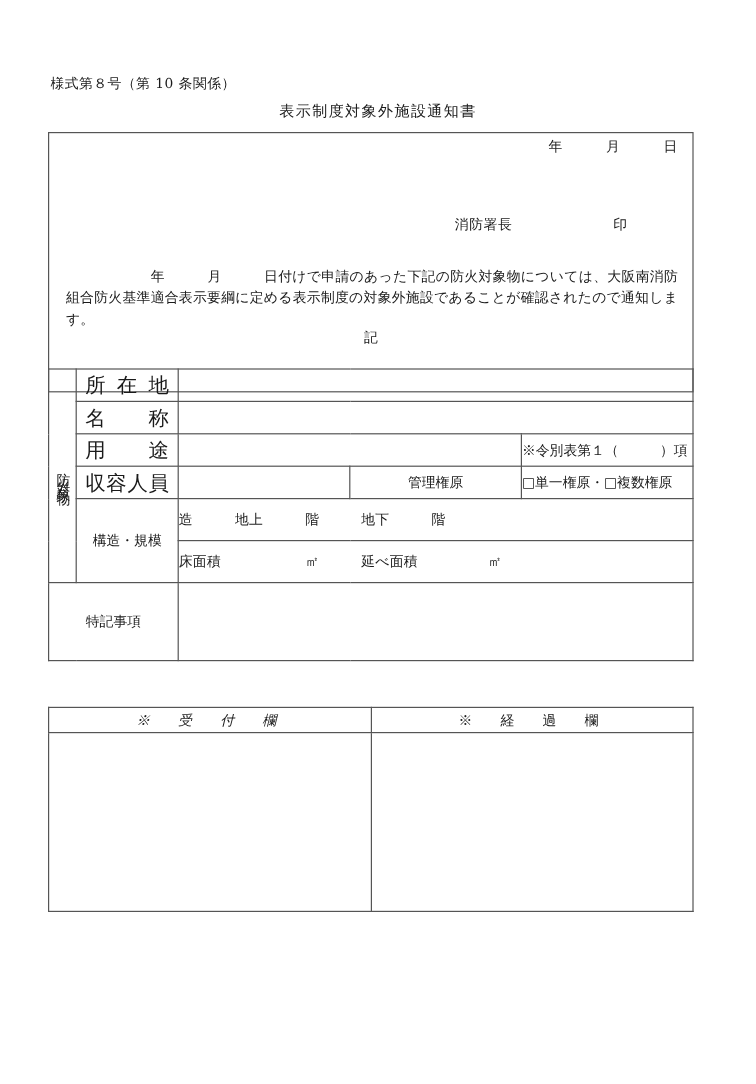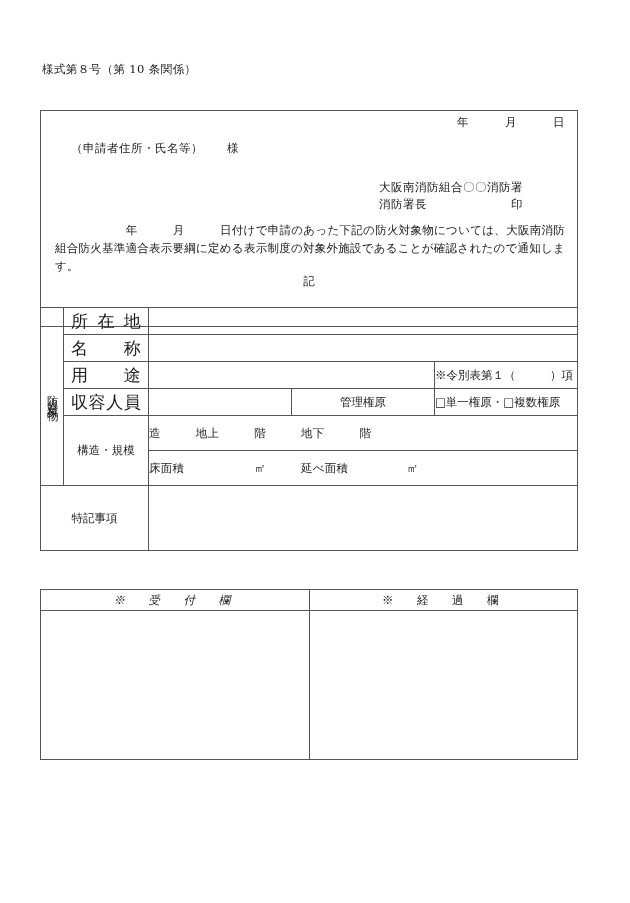--- a/index.html
+++ b/index.html
@@ -204,26 +204,25 @@
     white-space: pre;
   }
 </style>
 </head>
 <body>
 
 <div class="page">
 
   <div class="form-no">様式第８号（第 10 条関係）</div>
 
+  <div class="doc-title">表示制度対象外施設通知書</div>
 
   <div class="header-box">
     <div class="date-line">年　　　月　　　日</div>
-    <div class="addressee">（申請者住所・氏名等）　　様</div>
     <div class="issuer">
-      <div>大阪南消防組合〇〇消防署</div>
       <div class="issuer-line2">消防署長　　　　　　　印</div>
     </div>
     <div class="body-para"><span class="indent">　　　　　　年　　　月　　　</span><span>日付けで申請のあった下記の防火対象物については、大阪南消防組合防火基準適合表示要綱に定める表示制度の対象外施設であることが確認されたので通知します。</span></div>
     <div class="ki-mark">記</div>
   </div>
 
   <table class="main-table">
     <tbody>
         <tr>
       <td class="v-label" rowspan="6"><span>防火対象物</span></td>

